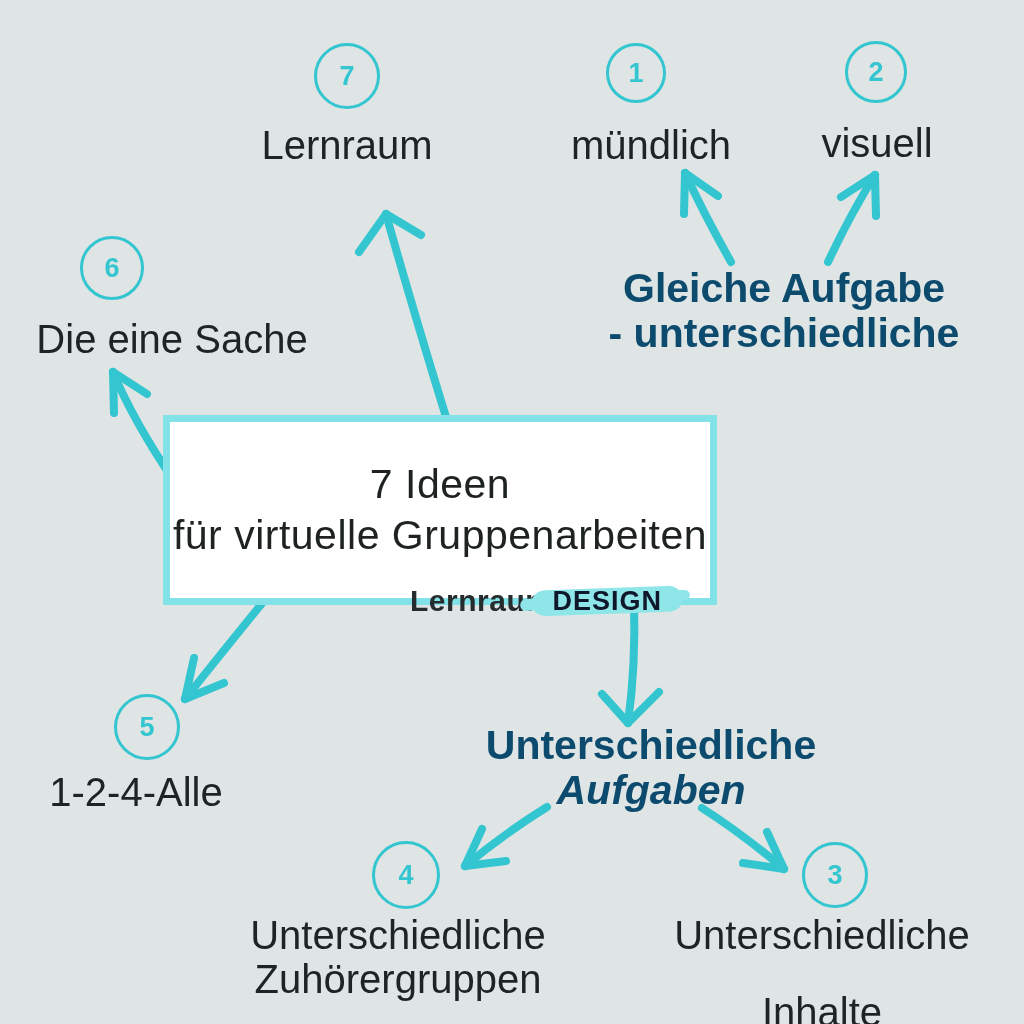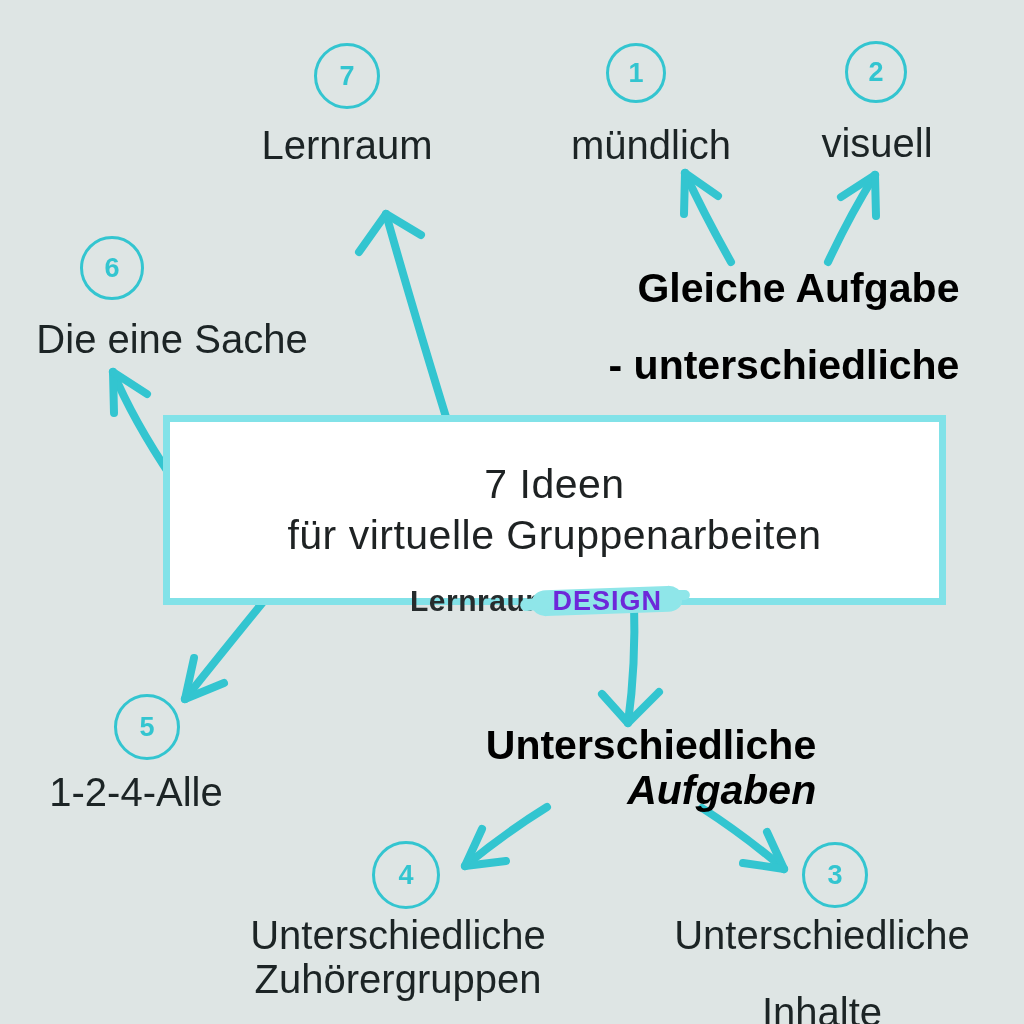--- a/index.html
+++ b/index.html
@@ -24,28 +24,28 @@
   
   .nlabel{
     position:absolute;z-index:2;transform:translateX(-50%);
     font-size:40px;line-height:44px;text-align:center;color:#1c2425;
     white-space:nowrap;
   }
 
   
   .heading{
     position:absolute;z-index:2;transform:translateX(-50%);
-    font-size:41px;line-height:45px;font-weight:700;color:#000000;
-    text-align:right;white-space:nowrap;
+    font-size:41px;line-height:45px;font-weight:700;color:#0c4a6e;
+    text-align:center;white-space:nowrap;
   }
 
   
   .center-box{
     position:absolute;z-index:3;box-sizing:border-box;
-    left:163px;top:415px;width:783px;height:190px;
+    left:163px;top:415px;width:554px;height:190px;
     background:#ffffff;border:7px solid #82e2e8;
     display:flex;flex-direction:column;align-items:center;justify-content:center;
   }
   .center-box .title{
     font-size:41px;line-height:51px;font-weight:300;color:#1e2223;
     text-align:center;letter-spacing:.5px;
   }
 
   
   .logo{position:absolute;z-index:4;left:536px;top:585px;transform:translateX(-50%);
@@ -57,21 +57,21 @@
     width:150px;height:26px;background:#8fe6e9;border-radius:14px/11px;
   }
   .logo .brush:before{
     content:"";position:absolute;left:-12px;top:7px;width:60px;height:12px;
     background:#8fe6e9;border-radius:8px;transform:rotate(-3deg);
   }
   .logo .brush:after{
     content:"";position:absolute;right:-8px;top:4px;width:48px;height:10px;
     background:#8fe6e9;border-radius:8px;transform:rotate(2deg);
   }
-  .logo .sub{position:relative;font-size:27px;font-weight:700;color:#6d28d9;letter-spacing:1px;}
+  .logo .sub{position:relative;font-size:27px;font-weight:700;color:#0f172a;letter-spacing:1px;}
 </style>
 </head>
 <body>
 
 <div class="canvas">
 
   <svg class="arrows" viewBox="0 0 1024 1024">
     <g>
       <path d="M450,430 Q413,310 386,214"></path>
       <path d="M386,214 L359,252"></path>
@@ -145,21 +145,21 @@
     <span style="display:block;">Unterschiedliche</span>
     <span style="display:block;">Zuhörergruppen</span>
   </div>
   <div class="nlabel" style="left:822px;top:913px;">
     <span style="display:block;">Unterschiedliche</span>
     <span style="display:block;margin-top:33px;">Inhalte</span>
   </div>
 
   <div class="heading" style="left:784px;top:266px;">
     <span style="display:block;">Gleiche Aufgabe</span>
-    <span style="display:block;margin-top:32px;">- unterschiedliche</span>
+    <span style="display:block;">- unterschiedliche</span>
   </div>
   <div class="heading" style="left:651px;top:723px;">
     <span style="display:block;">Unterschiedliche</span>
     <span style="display:block;font-style:italic;">Aufgaben</span>
   </div>
 
   <div class="center-box">
     <div class="title">
       <span style="display:block;">7 Ideen</span>
       <span style="display:block;">für virtuelle Gruppenarbeiten</span>

